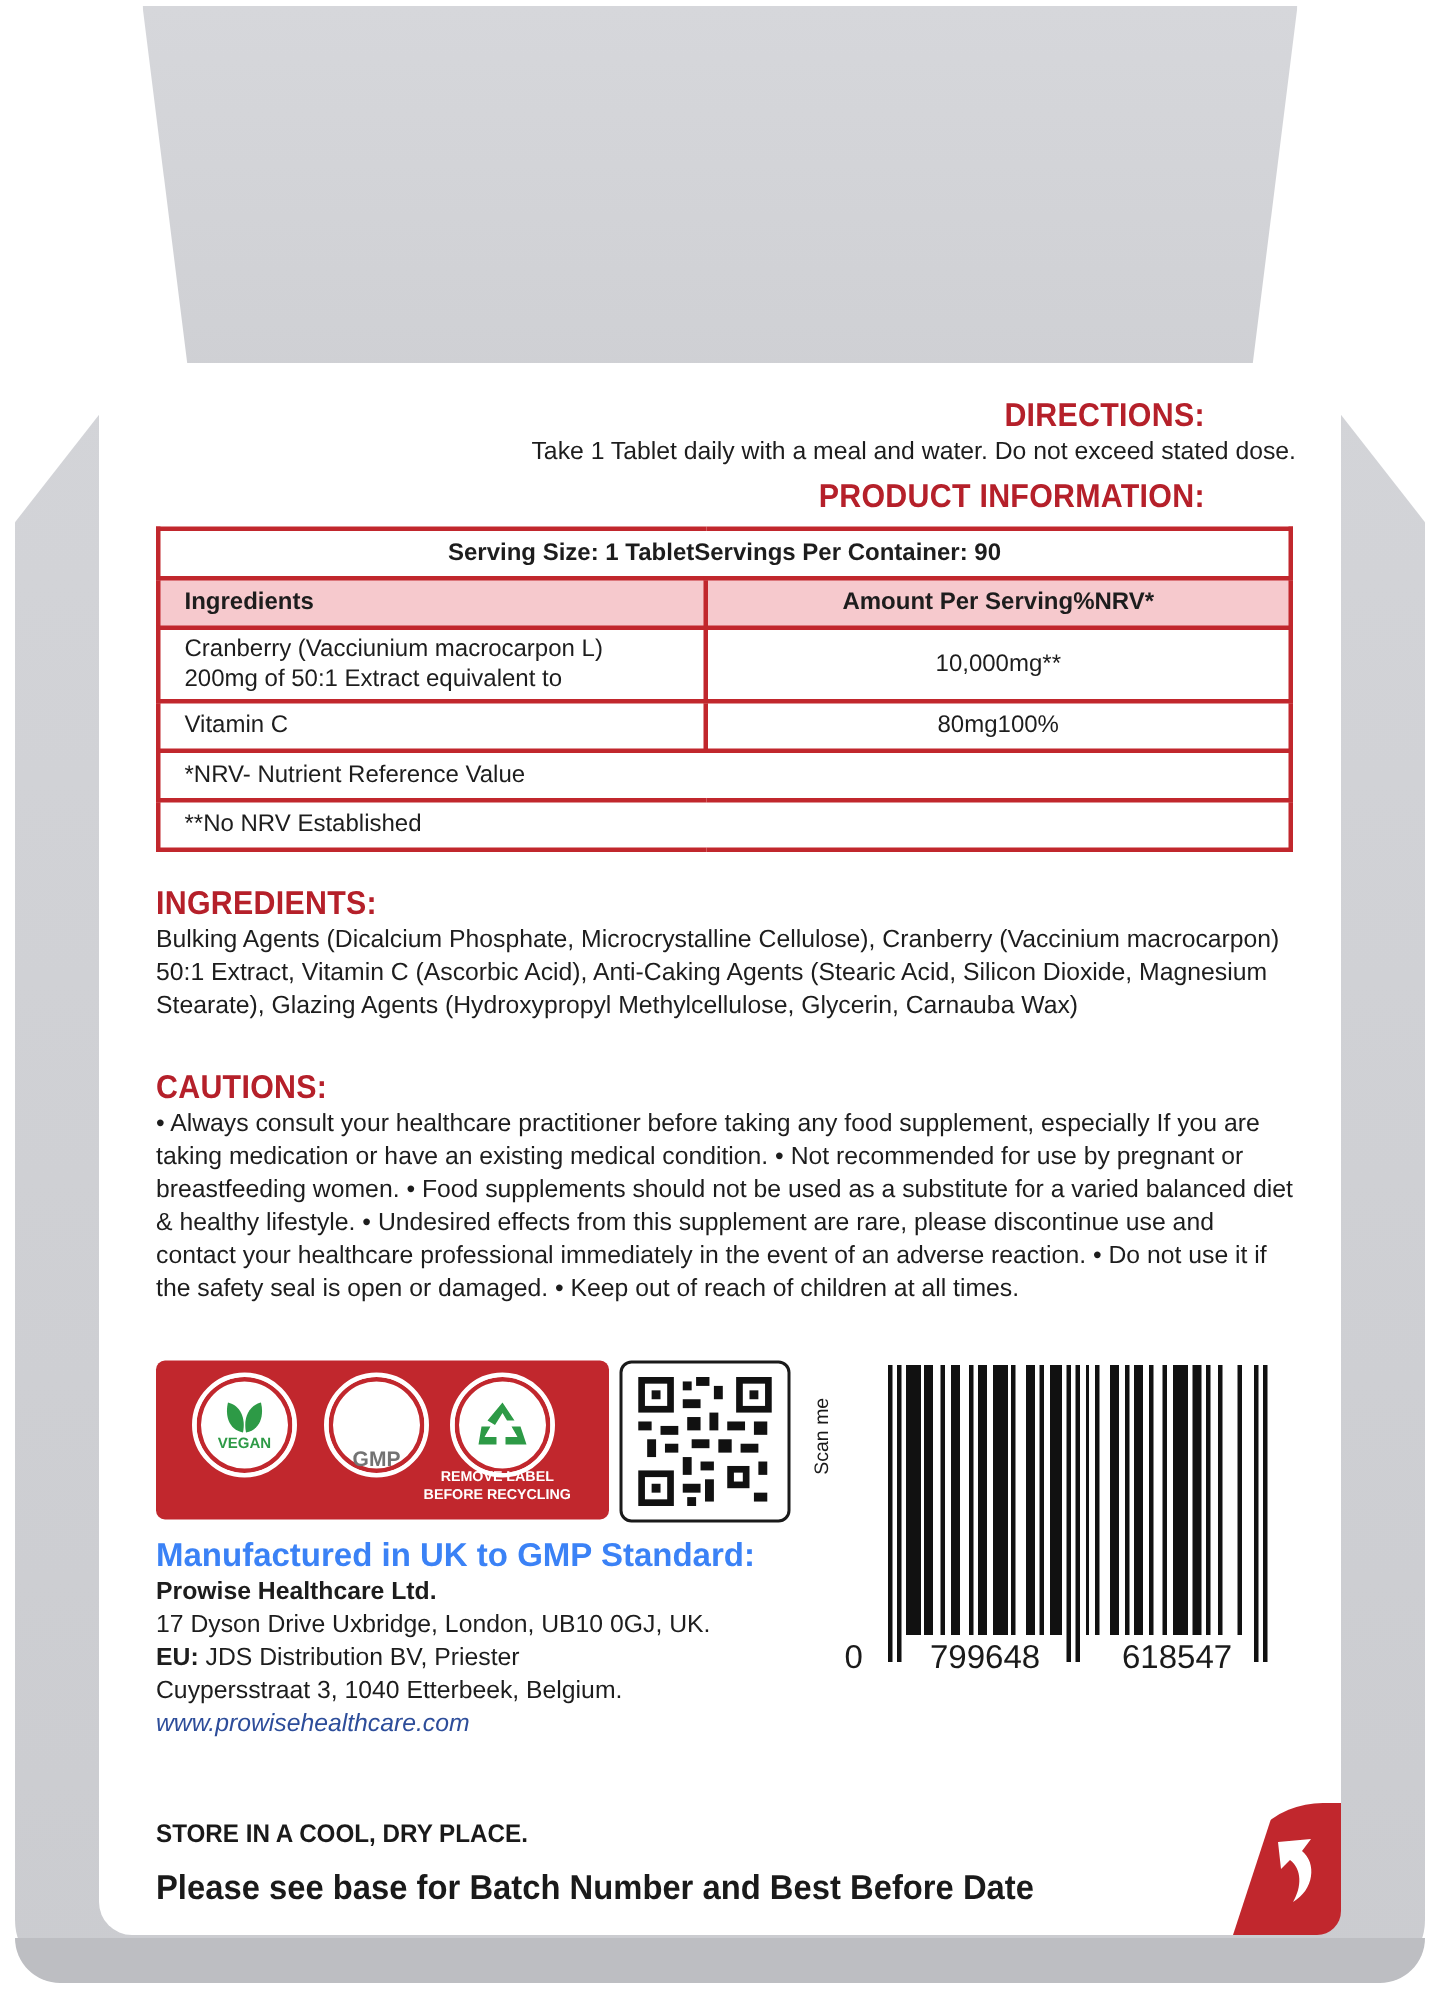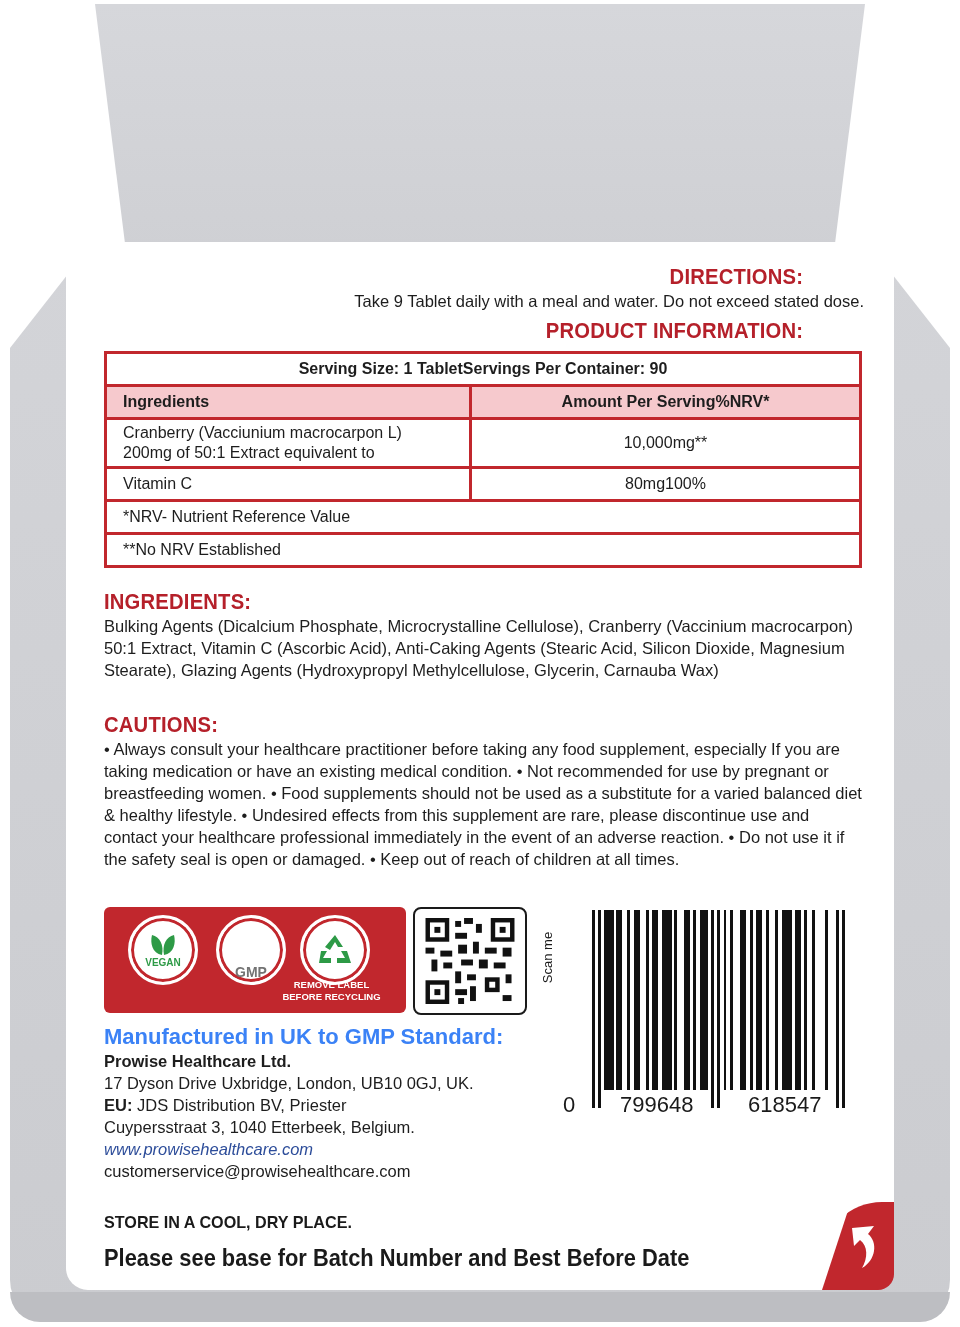--- a/index.html
+++ b/index.html
@@ -45,21 +45,21 @@
 <div class="cap-edge"></div>
 <div class="body-shell">
   <div class="shell"></div>
   <div class="shell-bottom"></div>
 </div>
 
 <div class="label"></div>
 
 <div class="content">
   <h2>DIRECTIONS:</h2>
-  <div class="p directions-text">Take 9 Tablet daily with a meal and water. Do not exceed stated dose.</div>
+  <div class="p directions-text">Take 1 Tablet daily with a meal and water. Do not exceed stated dose.</div>
   <h2>PRODUCT INFORMATION:</h2>
 </div>
 
 <table class="nrv">
   <tbody>
       <tr>
     <td colspan="2" class="bold">
       <div class="amt">
         <span>Serving Size: 1 Tablet</span>
         <span>Servings Per Container: 90</span>
@@ -215,21 +215,20 @@
 <div class="barcode-digits" style="left:620px">799648</div>
 <div class="barcode-digits" style="left:748px">618547</div>
 
 <div class="mfg">
   <h3>Manufactured in UK to GMP Standard:</h3>
   <div class="line bold">Prowise Healthcare Ltd.</div>
   <div class="line">17 Dyson Drive Uxbridge, London, UB10 0GJ, UK.</div>
   <div class="line"><b>EU:</b><span> JDS Distribution BV, Priester</span></div>
   <div class="line">Cuypersstraat 3, 1040 Etterbeek, Belgium.</div>
   <div class="line url">www.prowisehealthcare.com</div>
-  <div class="line">customerservice@prowisehealthcare.com</div>
 </div>
 
 <div class="store">STORE IN A COOL, DRY PLACE.</div>
 <div class="batch">Please see base for Batch Number and Best Before Date</div>
 
 <div class="peel">
   <svg width="40" height="50" viewBox="0 0 40 50" style="position:absolute;left:24px;top:20px">
     <path d="M6 6 L28 4 L22 12 C32 20 30 38 16 46 C22 36 22 24 14 18 L8 24 Z" fill="#ffffff"></path>
   </svg>
 </div>

